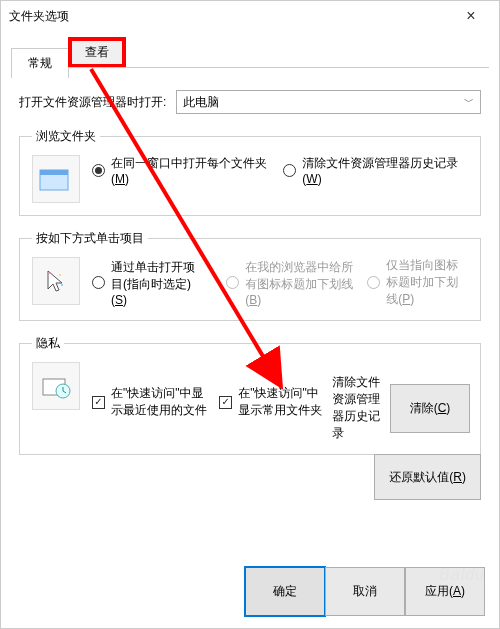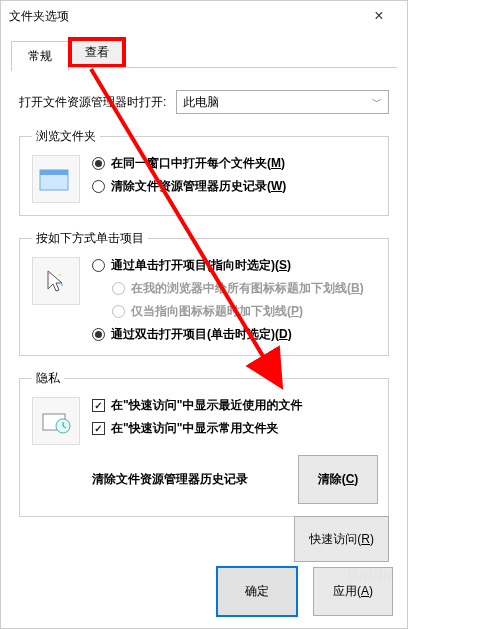--- a/index.html
+++ b/index.html
@@ -4,49 +4,49 @@
 <style>
   * { box-sizing: border-box; }
   body {
     margin: 0; padding: 0;
     font-family: "Microsoft YaHei", "Segoe UI", sans-serif;
     font-size: 12px;
     background: #fff;
     width: 500px; height: 629px;
     position: relative;
   }
-  .window { border: 1px solid #ccc; width: 408px; height: 629px; position: relative; background:#fff; }
+  .window { border: 1px solid #ccc; width: 500px; height: 629px; position: relative; background:#fff; }
   .titlebar { height: 30px; display: flex; align-items: center; padding: 0 8px; }
   .titlebar .title { flex: 1; font-size: 12px; }
   .titlebar .close { width: 40px; height: 28px; text-align: center; font-size: 16px; line-height: 28px; color:#333; }
   .tabs { display: flex; margin: 6px 10px 0 10px; border-bottom: 1px solid #ccc; position: relative; }
   .tab { padding: 6px 16px; border: 1px solid #ccc; border-bottom: none; margin-right: -1px; background:#f0f0f0; position:relative; }
-  .tab.active { background:#fff; top:4px; }
+  .tab.active { background:#fff; top:11px; }
   .tab.highlight { box-shadow: 0 0 0 3px red inset; border-color:red; }
   .content { padding: 12px 18px 0 18px; }
   .toprow { display: flex; align-items: center; margin: 10px 0 14px 0; }
   .toprow label { margin-right: 10px; }
   .combo { flex: 1; height: 24px; border: 1px solid #adadad; padding: 2px 6px; background:#fff; display:flex; align-items:center; justify-content:space-between; }
   .combo .chev { font-size:10px; color:#555; }
   fieldset { border: 1px solid #d0d0d0; margin: 0 0 14px 0; padding: 10px 10px 12px 12px; }
   legend { padding: 0 4px; }
   .fs-body { display:flex; align-items:flex-start; }
   .iconbox { width:48px; height:48px; border:1px solid #ddd; background:#f7f7f7; margin-right:12px; display:flex; align-items:center; justify-content:center; flex-shrink:0; }
-  .options { display:flex; flex-direction:column; gap:6px;font-weight:bold; }
+  .options { display:flex; flex-direction:row; gap:6px; }
   .options.sub { margin-left:20px; color:#9a9a9a; }
   .radio-row, .check-row { display:flex; align-items:center; gap:6px; }
   .radio-dot { width:13px; height:13px; border:1px solid #333; border-radius:50%; display:inline-flex; align-items:center; justify-content:center; flex-shrink:0; }
   .radio-dot.checked::after { content:""; width:7px; height:7px; background:#333; border-radius:50%; }
   .radio-dot.disabled { border-color:#bbb; }
   .check-box { width:13px; height:13px; border:1px solid #333; display:inline-flex; align-items:center; justify-content:center; flex-shrink:0; font-size:10px; line-height:1; }
   .check-box.checked::after { content:"✓"; color:#222; }
   .clear-row { display:flex; align-items:center; justify-content:space-between; margin-top:12px; }
   .btn { border:1px solid #adadad; background:#e9e9e9; padding:15px 14px; min-width:80px; text-align:center; }
   .defaults-row { text-align:right; margin: 6px 18px 0 0; }
-  .buttons-bar { position:absolute; bottom:12px; right:14px; display:flex; gap:16px; }
+  .buttons-bar { position:absolute; bottom:12px; right:14px; display:flex; gap:0; }
   .btn.primary { background:#e1e1e1; border-color:#0078d7; outline:1px solid #0078d7; }
   .arrow-svg { position:absolute; top:0; left:0; pointer-events:none; z-index:50; }
   .watermark { position:absolute; right:14px; bottom:44px; color:#e0e0e0; font-size:16px; font-style:italic; opacity:0.5; pointer-events:none; letter-spacing:1px; }
   .mnemonic { text-decoration: underline; }
 </style>
 </head>
 <body>
 
 <div class="window">
   <div class="titlebar">
@@ -109,24 +109,20 @@
           <div class="options sub">
             <label class="radio-row">
               <span class="radio-dot disabled"></span>
               <span><span>在我的浏览器中给所有图标标题加下划线</span>(<span class="mnemonic">B</span>)</span>
             </label>
             <label class="radio-row">
               <span class="radio-dot disabled"></span>
               <span><span>仅当指向图标标题时加下划线</span>(<span class="mnemonic">P</span>)</span>
             </label>
           </div>
-          <label class="radio-row">
-            <span class="radio-dot checked"></span>
-            <span><span>通过双击打开项目(单击时选定)</span>(<span class="mnemonic">D</span>)</span>
-          </label>
         </div>
       </div>
     </fieldset>
 
     <fieldset>
       <legend>隐私</legend>
       <div class="fs-body">
         <div class="iconbox">
           <svg width="34" height="30">
               <rect x="4" y="8" width="22" height="16" fill="#fff" stroke="#888"></rect>
@@ -146,25 +142,26 @@
           <div class="clear-row">
             <span>清除文件资源管理器历史记录</span>
             <span class="btn"><span>清除</span>(<span class="mnemonic">C</span>)</span>
           </div>
         </div>
       </div>
     </fieldset>
   </div>
 
   <div class="defaults-row">
-    <span class="btn"><span>快速访问</span>(<span class="mnemonic">R</span>)</span>
+    <span class="btn"><span>还原默认值</span>(<span class="mnemonic">R</span>)</span>
   </div>
 
   <div class="buttons-bar">
     <span class="btn primary">确定</span>
+    <span class="btn">取消</span>
     <span class="btn"><span>应用</span>(<span class="mnemonic">A</span>)</span>
   </div>
 
   <svg class="arrow-svg" width="500" height="629">
     <defs>
         <marker id="ah" markerWidth="10" markerHeight="10" refX="8" refY="5" orient="auto">
           <path d="M0,0 L10,5 L0,10 Z" fill="red"></path>
         </marker>
       </defs>
     <line x1="90" y1="68" x2="278" y2="382" stroke="red" stroke-width="4" marker-end="url(#ah)"></line>

